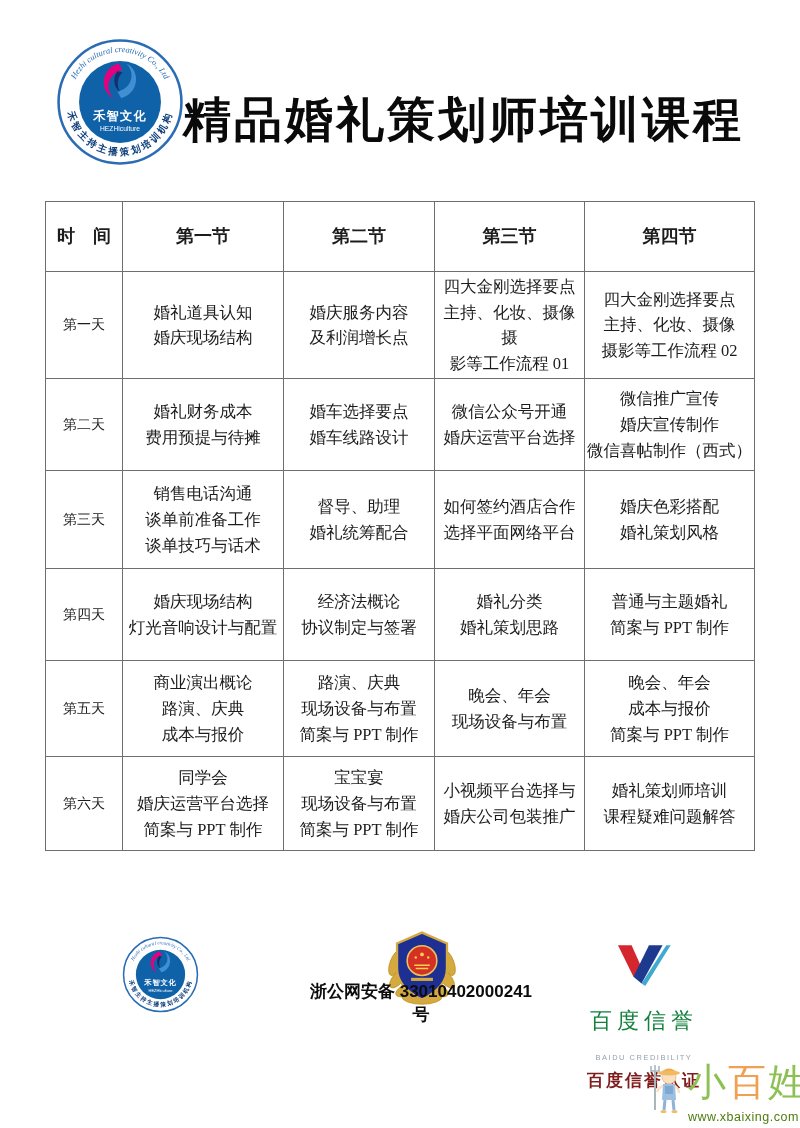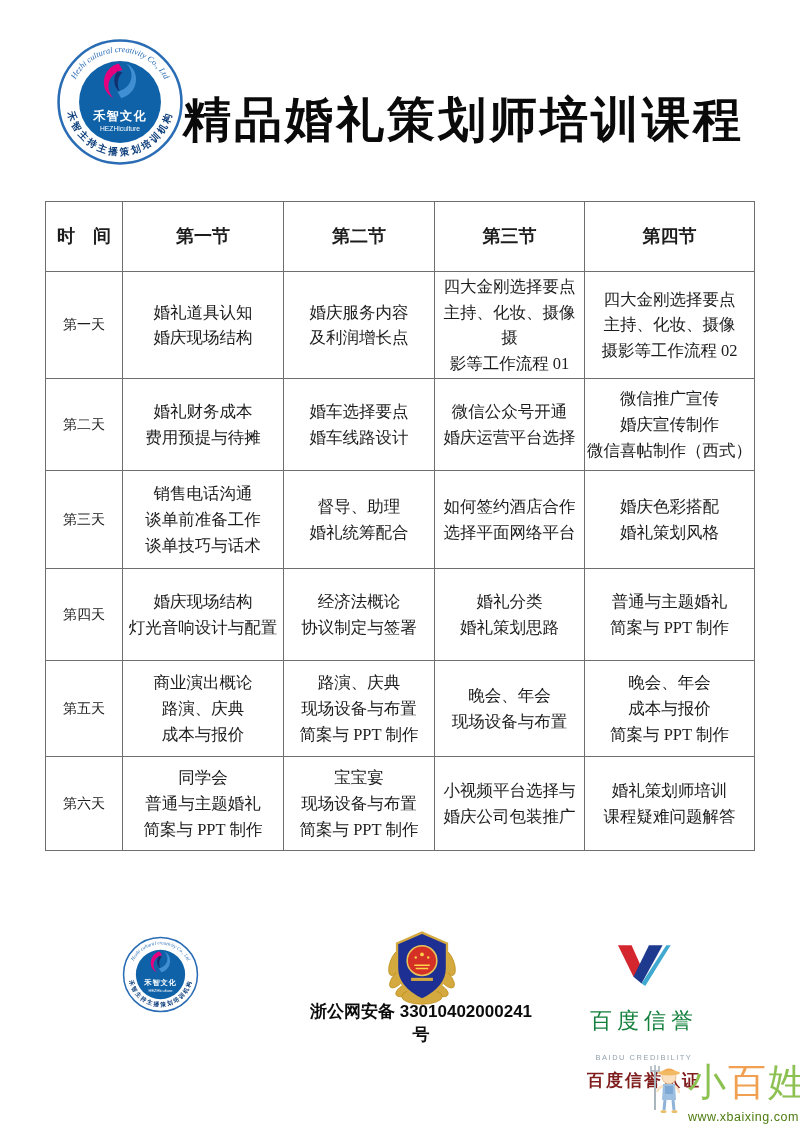--- a/index.html
+++ b/index.html
@@ -82,21 +82,21 @@
     color: #3c3c3c;
   }
   .police-badge {
     position: absolute;
     left: 383px; top: 927px;
     width: 78px; height: 86px;
   }
   .police-badge svg { width: 100%; height: 100%; display: block; }
   .police-record {
     position: absolute;
-    left: 306px; top: 1000px;
+    left: 306px; top: 980px;
     width: 230px;
     text-align: center;
     font-size: 17px;
     font-weight: bold;
     color: #0c0c0c;
   }
   .baidu-block {
     position: absolute;
     left: 569px; top: 938px;
     width: 150px;
@@ -253,21 +253,21 @@
 简案与 PPT 制作</td>
         <td>晚会、年会
 现场设备与布置</td>
         <td>晚会、年会
 成本与报价
 简案与 PPT 制作</td>
       </tr>
       <tr class="r6">
         <th>第六天</th>
         <td>同学会
-普通与主题婚礼
+婚庆运营平台选择
 简案与 PPT 制作</td>
         <td>宝宝宴
 现场设备与布置
 简案与 PPT 制作</td>
         <td>小视频平台选择与
 婚庆公司包装推广</td>
         <td>婚礼策划师培训
 课程疑难问题解答</td>
       </tr>
     </tbody>

